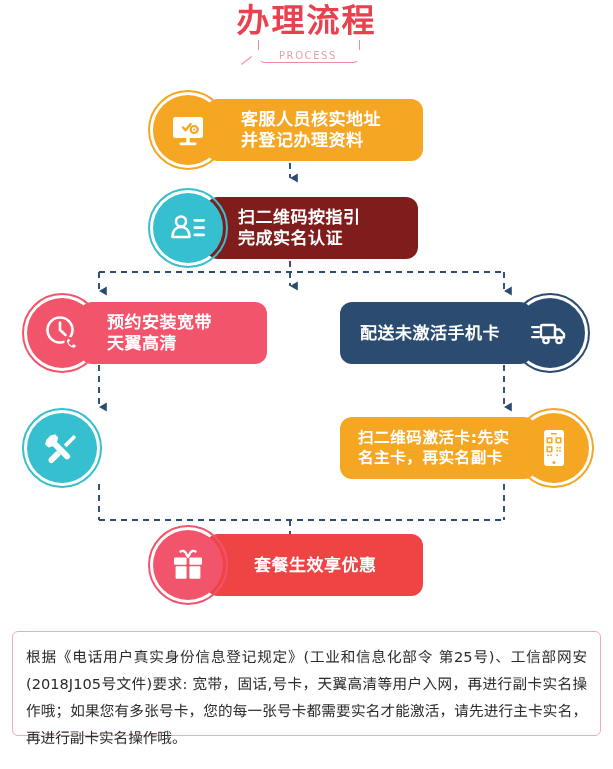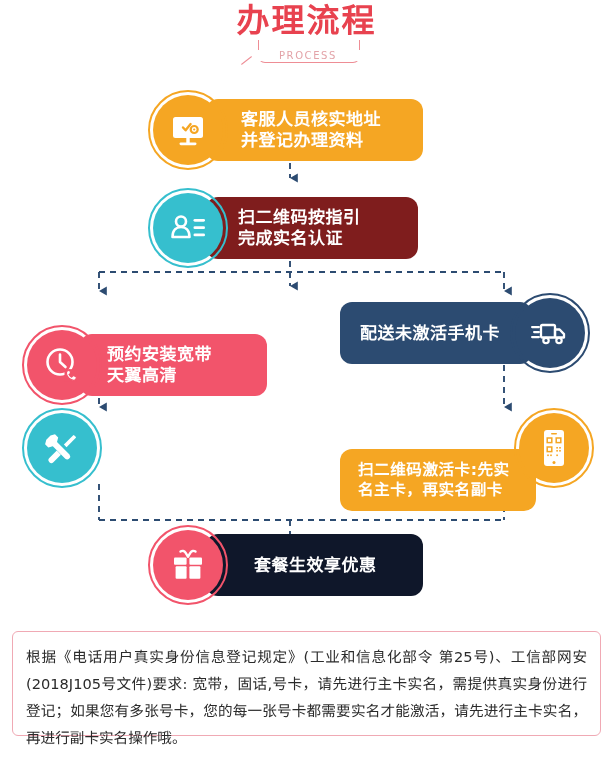--- a/index.html
+++ b/index.html
@@ -244,21 +244,21 @@
       <svg class="glyph" viewBox="0 0 44 44">
         <circle cx="15" cy="15.5" r="5" fill="none" stroke="#fff" stroke-width="2.6"></circle>
         <path d="M6.5 31 C6.5 23.5 11 21 15 21 C19 21 23.5 23.5 23.5 31 Z" fill="none" stroke="#fff" stroke-width="2.6" stroke-linejoin="round"></path>
         <rect x="27.5" y="13" width="11.5" height="2.7" rx="1.35" fill="#fff"></rect>
         <rect x="27.5" y="20.3" width="11.5" height="2.7" rx="1.35" fill="#fff"></rect>
         <rect x="27.5" y="27.6" width="11.5" height="2.7" rx="1.35" fill="#fff"></rect>
       </svg>
     </div>
   </div>
 
-  <div class="node" style="left:22px; top:302px; width:245px; height:56px;margin-top:32px;">
+  <div class="node" style="left:22px; top:302px; width:245px; height:56px;">
     <div class="pill" style="left:58px; width:187px; background:#F2546B; padding-left:27px;">
       <div class="pill-text">预约安装宽带
 天翼高清</div>
     </div>
     <div class="badge" style="left:0; color:#F2546B;">
       <div class="ring-outer"></div>
       <div class="ring-inner"></div>
       <svg class="glyph" viewBox="0 0 44 44">
         <circle cx="20" cy="19" r="12.5" fill="none" stroke="#fff" stroke-width="2.6"></circle>
         <path d="M20 11.5 L20 19 L25.5 24" stroke="#fff" stroke-width="2.6" fill="none" stroke-linecap="round" stroke-linejoin="round"></path>
@@ -293,21 +293,21 @@
       <div class="ring-inner"></div>
       <svg class="glyph" viewBox="0 0 44 44">
         <path d="M10.5 10.5 l4.5 -1.2 l3.2 3.2 l-1.2 4.5 l12.5 12.5 a3 3 0 0 1 -4.2 4.2 l-12.5 -12.5 l-4.5 1.2 l-3.2 -3.2 l1.2 -4.5 z" fill="#fff" transform="translate(0,-1)"></path>
         <path d="M33.5 9 l-9.6 9.6 l2.6 2.6 l9.6 -9.6 a5 5 0 0 0 -2.6 -2.6 z" fill="#fff"></path>
         <path d="M16.8 27.6 l-7.5 7.5 a2.9 2.9 0 0 0 4.1 4.1 l7.5 -7.5 z" fill="#fff" transform="translate(0,-3)"></path>
       </svg>
     </div>
   </div>
 
   <div class="node" style="left:340px; top:417px; width:254px; height:62px;">
-    <div class="pill" style="left:0; width:196px; background:#F5A623; padding-left:18px;margin-top:32px;">
+    <div class="pill" style="left:0; width:196px; background:#F5A623; padding-left:18px;">
         <div class="pill-text" style="font-size:15.6px; line-height:20px;">扫二维码激活卡:先实
 名主卡，再实名副卡</div>
     </div>
     <div class="badge" style="left:174px; color:#F5A623;">
       <div class="ring-outer"></div>
       <div class="ring-inner"></div>
       <svg class="glyph" viewBox="0 0 44 44">
         <rect x="12" y="4" width="20" height="36" rx="3" fill="#fff"></rect>
         <rect x="19" y="7" width="6" height="1.5" rx="0.75" fill="#F5A623"></rect>
         <circle cx="22" cy="36.4" r="1.5" fill="#F5A623"></circle>
@@ -319,34 +319,34 @@
         <rect x="24.3" y="24" width="1.6" height="1.6" fill="#F5A623"></rect>
         <rect x="27.2" y="24" width="1.6" height="1.6" fill="#F5A623"></rect>
         <rect x="15.2" y="28.5" width="1.6" height="1.6" fill="#F5A623"></rect>
         <rect x="18.2" y="28.5" width="1.6" height="1.6" fill="#F5A623"></rect>
         <rect x="24.3" y="28.5" width="1.6" height="1.6" fill="#F5A623"></rect>
       </svg>
     </div>
   </div>
 
   <div class="node" style="left:148px; top:534px; width:275px; height:62px;">
-    <div class="pill" style="left:58px; width:217px; background:#0f172a; padding-left:48px;">
+    <div class="pill" style="left:58px; width:217px; background:#ef4444; padding-left:48px;">
       <div class="pill-text">套餐生效享优惠</div>
     </div>
     <div class="badge" style="left:0; color:#F2546B;">
       <div class="ring-outer"></div>
       <div class="ring-inner"></div>
       <svg class="glyph" viewBox="0 0 44 44">
         <path d="M14.5 8.5 a3.6 3.6 0 0 1 5 1.1 l2.5 4" fill="none" stroke="#fff" stroke-width="2.4" stroke-linecap="round"></path>
         <path d="M29.5 8.5 a3.6 3.6 0 0 0 -5 1.1 l-2.5 4" fill="none" stroke="#fff" stroke-width="2.4" stroke-linecap="round"></path>
         <rect x="8" y="14.5" width="12.6" height="7.2" rx="1" fill="#fff"></rect>
         <rect x="23.4" y="14.5" width="12.6" height="7.2" rx="1" fill="#fff"></rect>
         <rect x="9.6" y="23.3" width="11" height="12.4" rx="1" fill="#fff"></rect>
         <rect x="23.4" y="23.3" width="11" height="12.4" rx="1" fill="#fff"></rect>
       </svg>
     </div>
   </div>
 
   <div class="note">
-    <div class="note-text">根据《电话用户真实身份信息登记规定》(工业和信息化部令 第25号)、工信部网安(2018J105号文件)要求: 宽带，固话,号卡，请先进行主卡实名，需提供真实身份进行登记；如果您有多张号卡，您的每一张号卡都需要实名才能激活，请先进行主卡实名，再进行副卡实名操作哦。</div>
+    <div class="note-text">根据《电话用户真实身份信息登记规定》(工业和信息化部令 第25号)、工信部网安(2018J105号文件)要求: 宽带，固话,号卡，天翼高清等用户入网，再进行副卡实名操作哦；如果您有多张号卡，您的每一张号卡都需要实名才能激活，请先进行主卡实名，再进行副卡实名操作哦。</div>
   </div>
 
 </div>
 
 </body></html>

